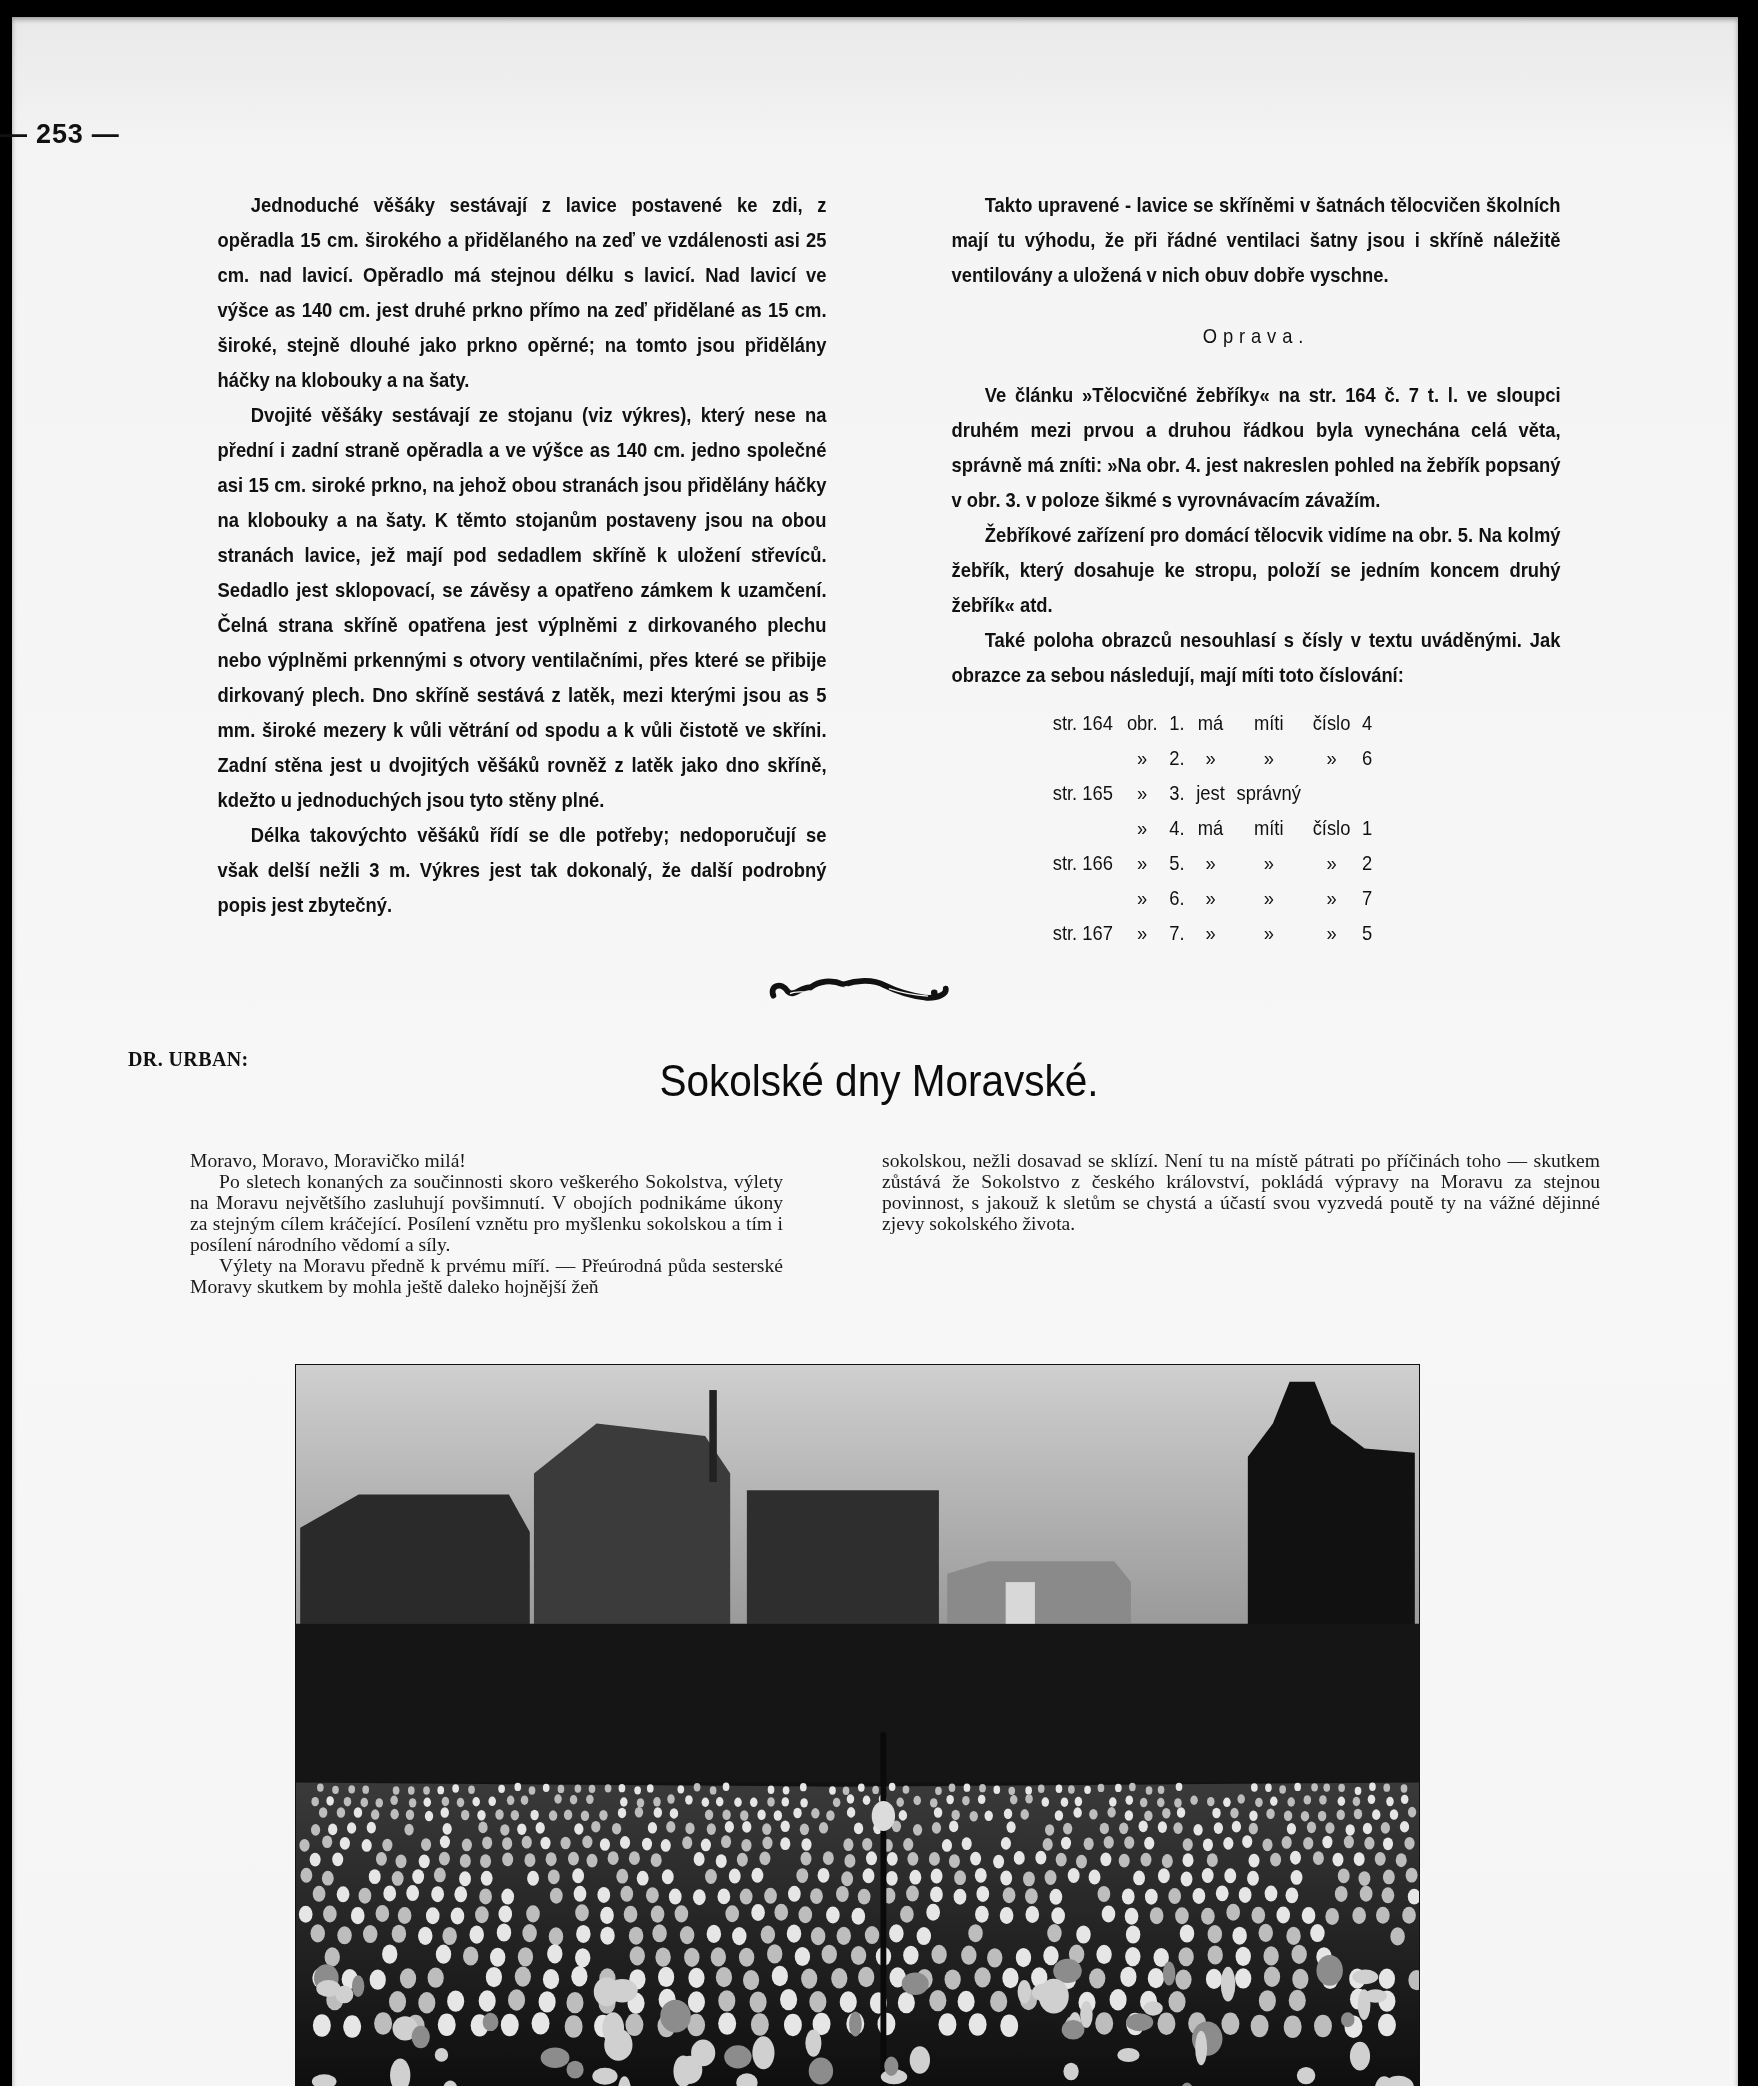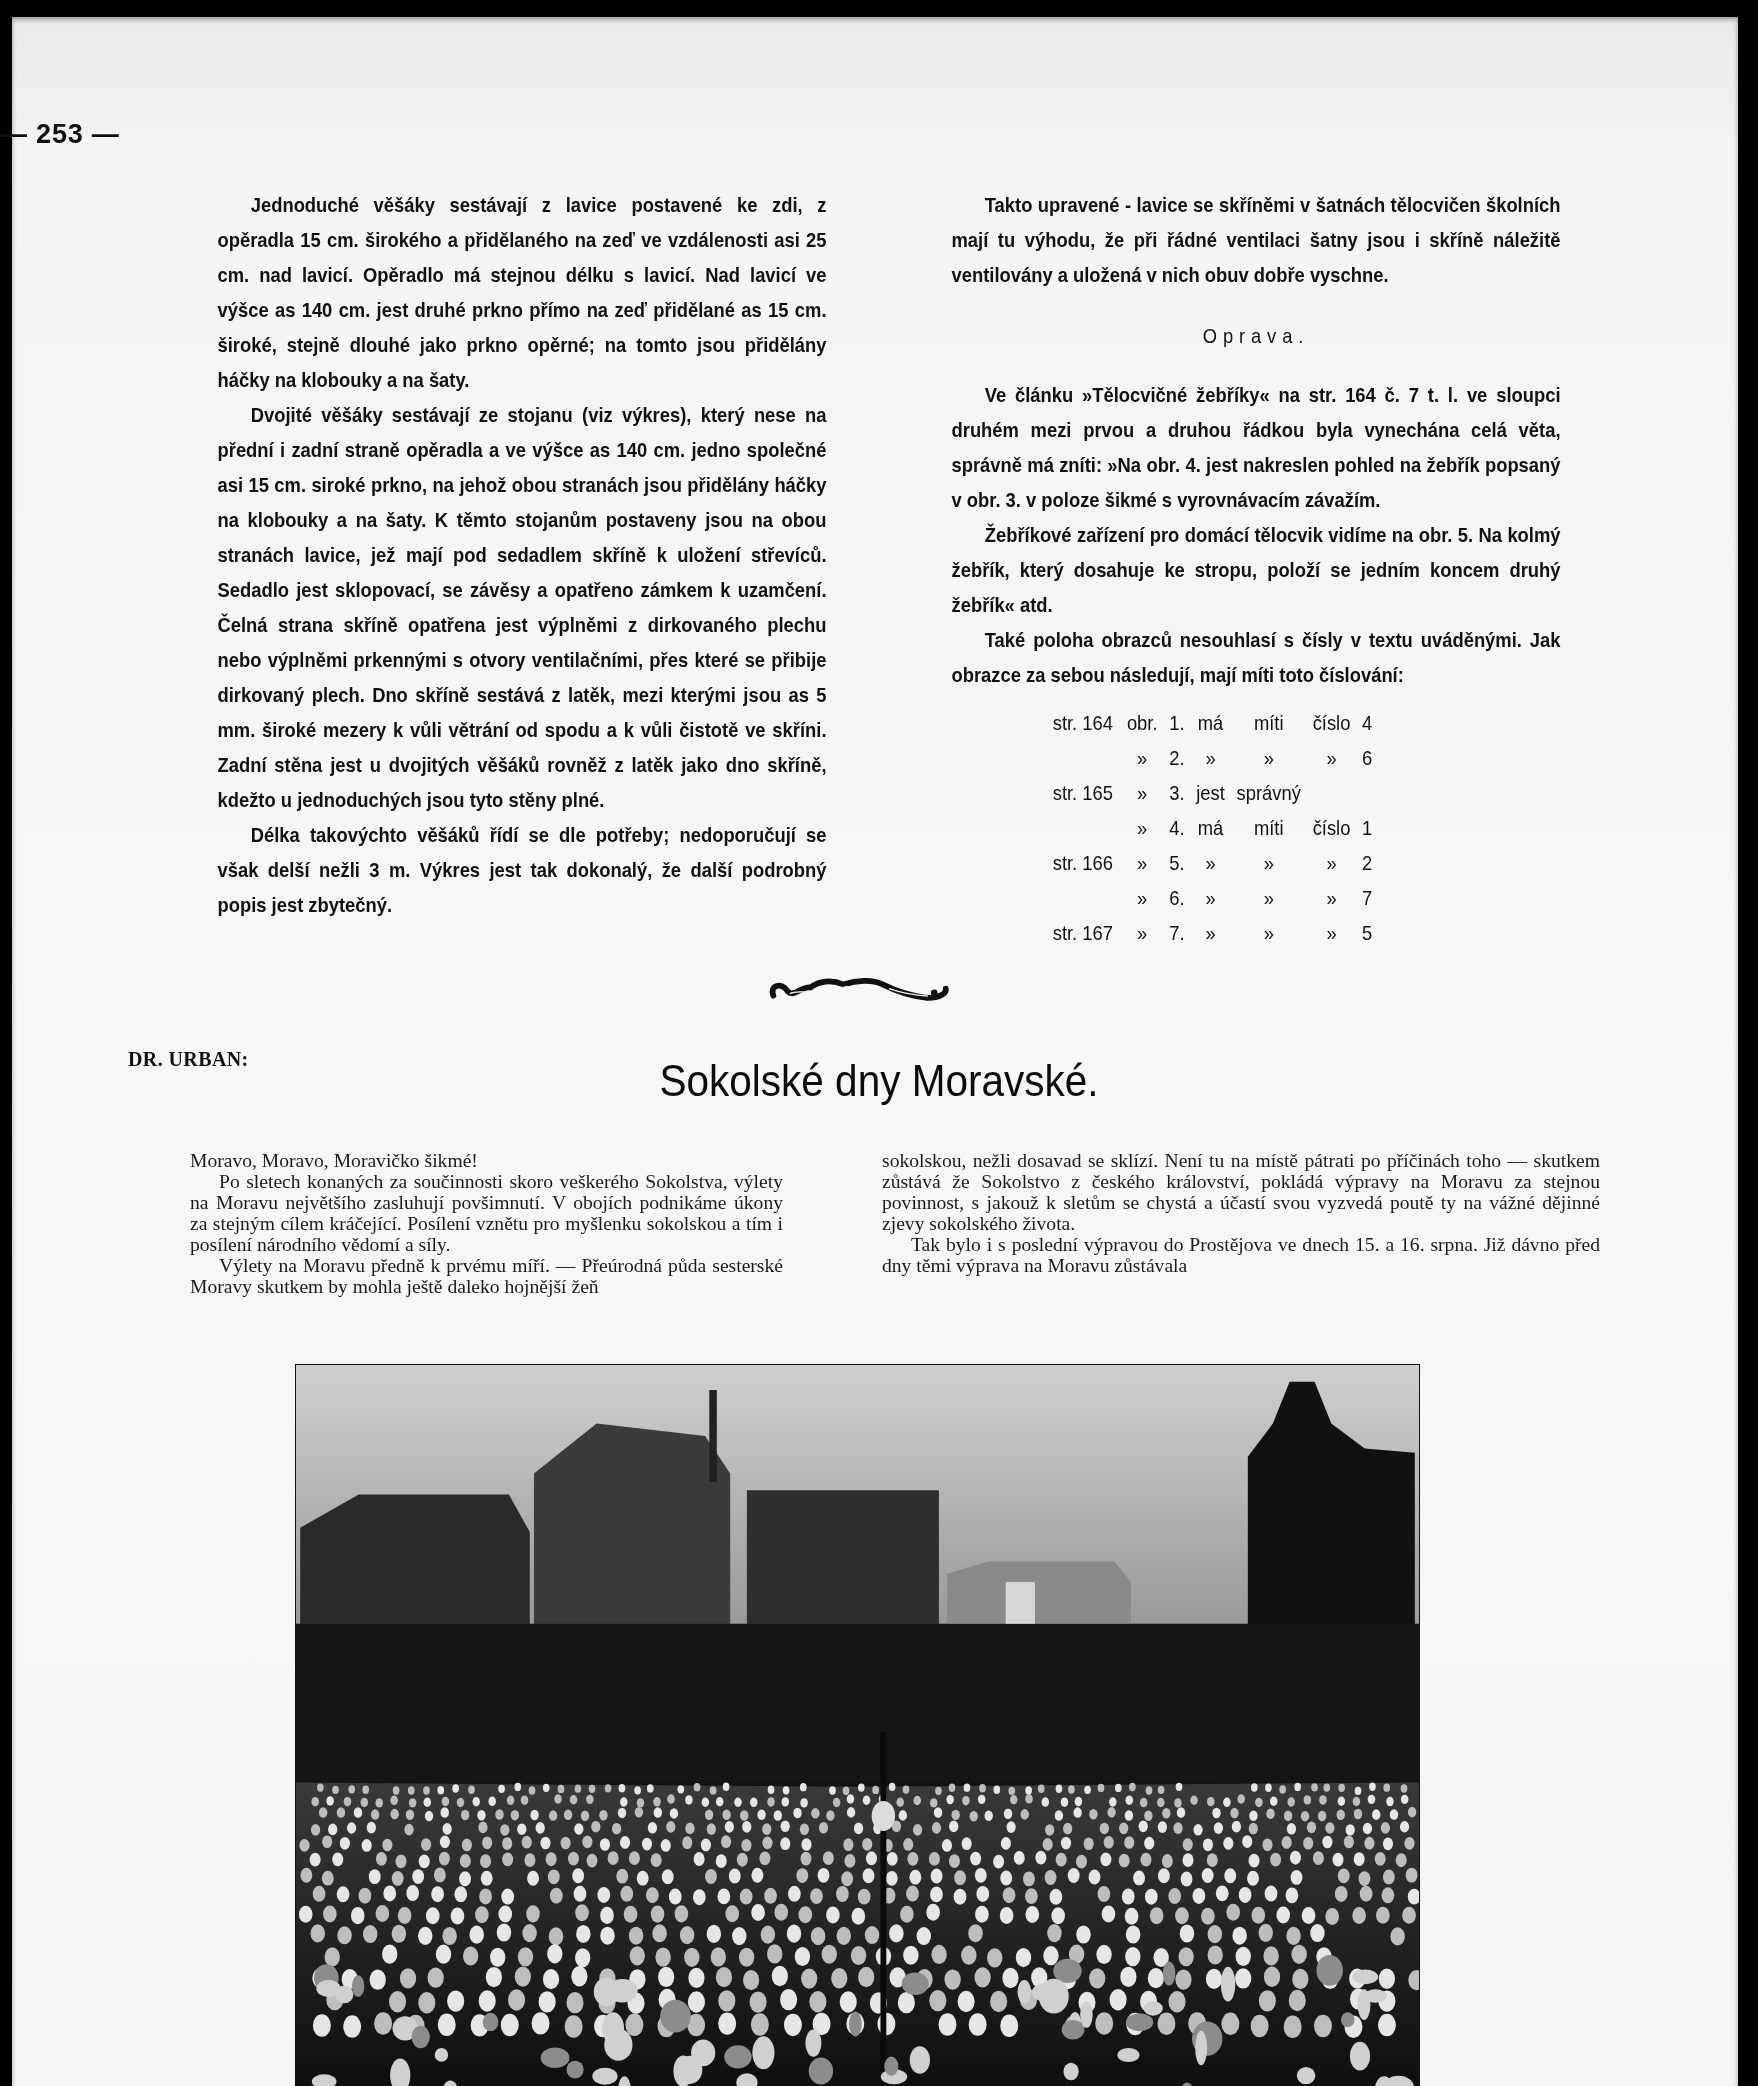--- a/index.html
+++ b/index.html
@@ -191,27 +191,26 @@
 <svg class="ornament" viewBox="0 0 460 80">
   <path d="M20 55 C 10 30, 40 20, 55 45 C 70 60, 90 30, 110 35 C 130 20, 160 15, 190 28 C 220 18, 260 14, 290 30 C 320 45, 350 55, 390 60 C 420 62, 440 50, 438 38" fill="none" stroke="#111" stroke-width="14" stroke-linecap="round"></path>
   <path d="M60 50 C 80 40, 100 52, 120 42 M140 36 C 160 30, 180 40, 200 32 M300 38 C 330 48, 360 54, 395 56" fill="none" stroke="#f5f5f5" stroke-width="3"></path>
   <circle cx="410" cy="48" r="8" fill="#111"></circle>
 </svg>
 
 <div class="byline">DR. URBAN:</div>
 <div class="title">Sokolské dny Moravské.</div>
 
 <div class="col2 col2-left">
-  <p class="firstline">Moravo, Moravo, Moravičko šikmé!</p>
+  <p class="firstline">Moravo, Moravo, Moravičko milá!</p>
   <p>Po sletech konaných za součinnosti skoro veškerého Sokolstva, výlety na Moravu největšího zasluhují povšimnutí. V obojích podnikáme úkony za stejným cílem kráčející. Posílení vznětu pro myšlenku sokolskou a tím i posílení národního vědomí a síly.</p>
   <p>Výlety na Moravu předně k prvému míří. — Přeúrodná půda sesterské Moravy skutkem by mohla ještě daleko hojnější žeň</p>
 </div>
 <div class="col2 col2-right">
   <p class="noindent">sokolskou, nežli dosavad se sklízí. Není tu na místě pátrati po příčinách toho — skutkem zůstává že Sokolstvo z českého království, pokládá výpravy na Moravu za stejnou povinnost, s jakouž k sletům se chystá a účastí svou vyzvedá poutě ty na vážné dějinné zjevy sokolského života.</p>
-  <p>Tak bylo i s poslední výpravou do Prostějova ve dnech 15. a 16. srpna. Již dávno před dny těmi výprava na Moravu zůstávala</p>
 </div>
 
 <div class="photo">
   <svg id="photo-svg" viewBox="0 0 2690 1770" preserveAspectRatio="none">
     <defs>
       <linearGradient id="sky" x1="0" y1="0" x2="0" y2="1">
         <stop offset="0" stop-color="#cfcfcf"></stop>
         <stop offset="1" stop-color="#9a9a9a"></stop>
       </linearGradient>
       <linearGradient id="field" x1="0" y1="0" x2="0" y2="1">

